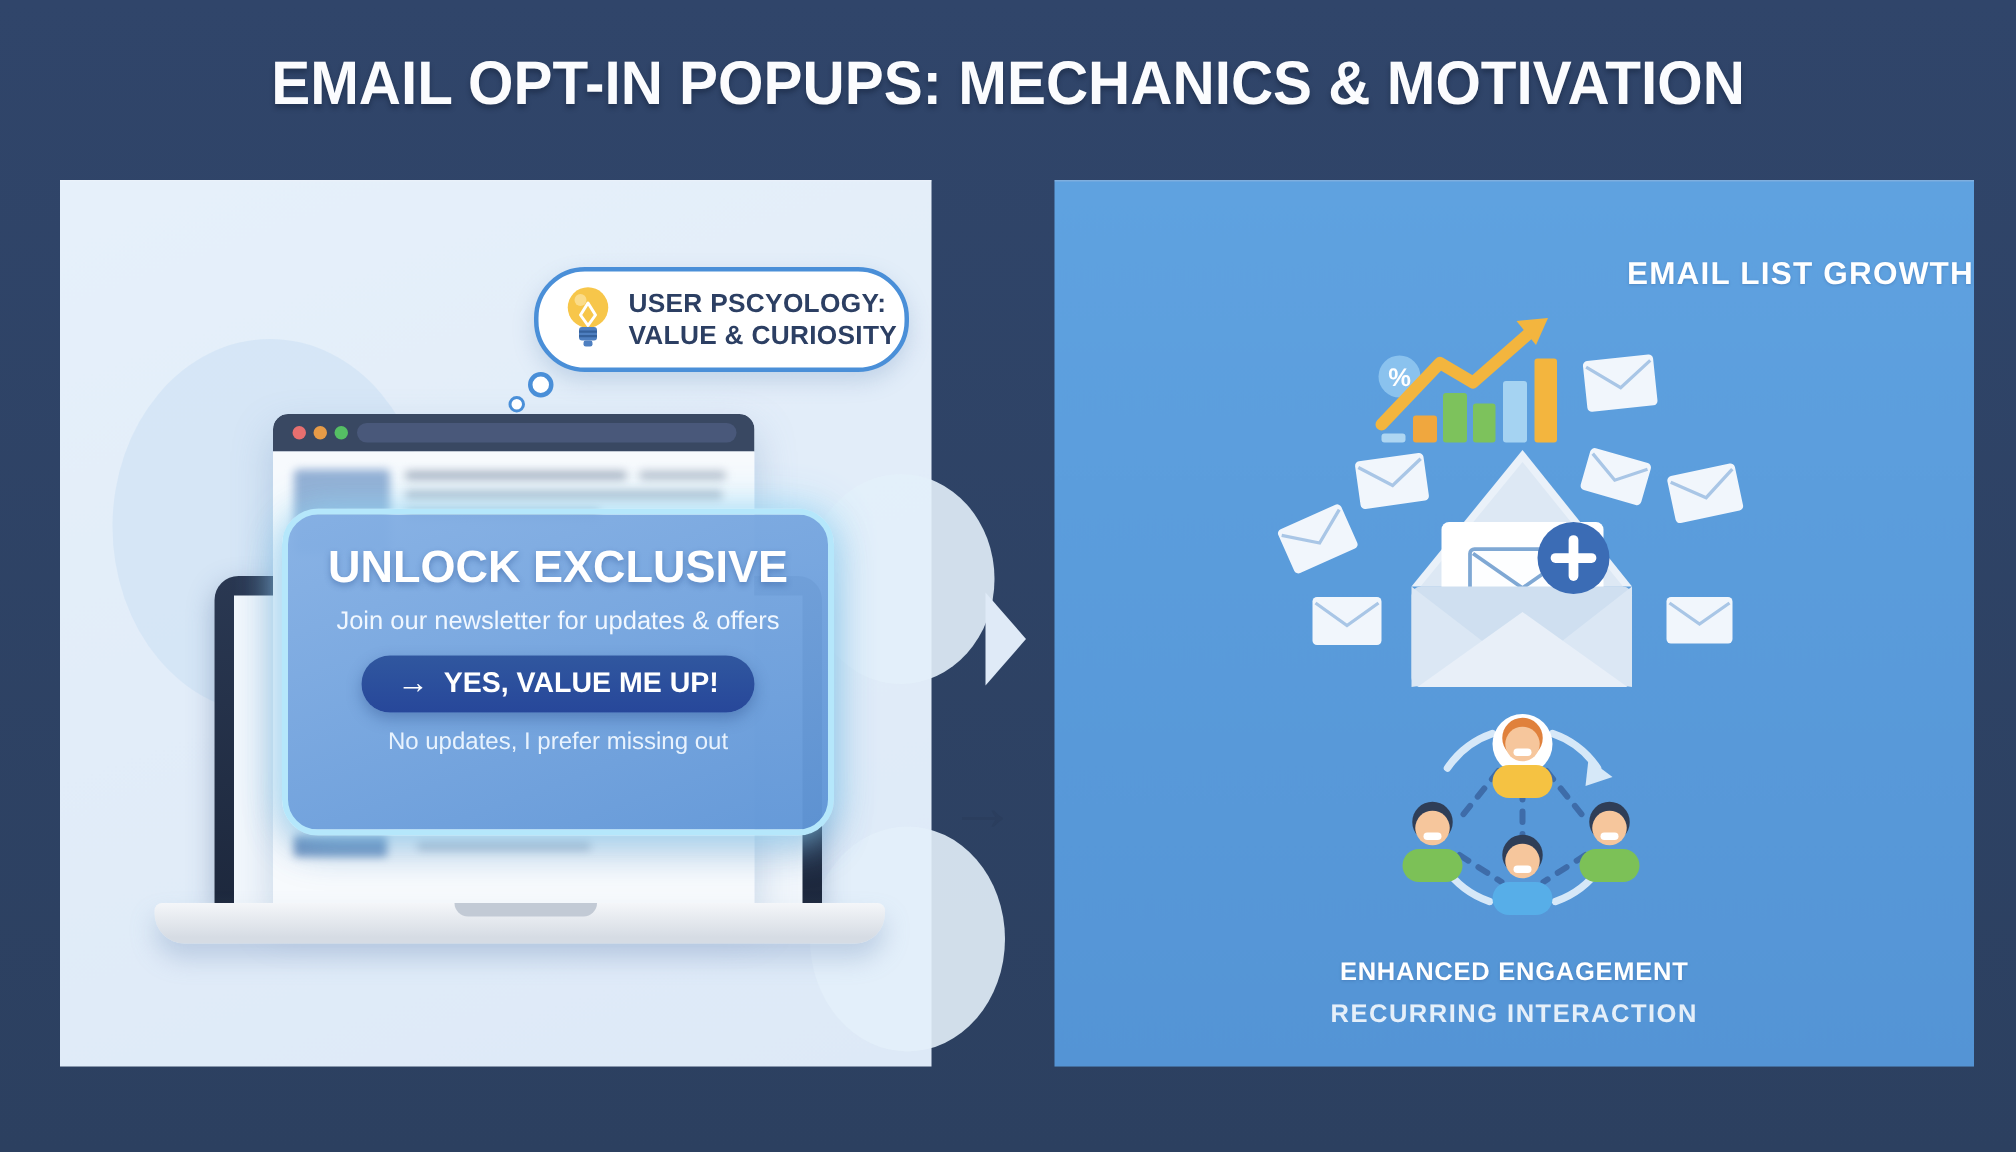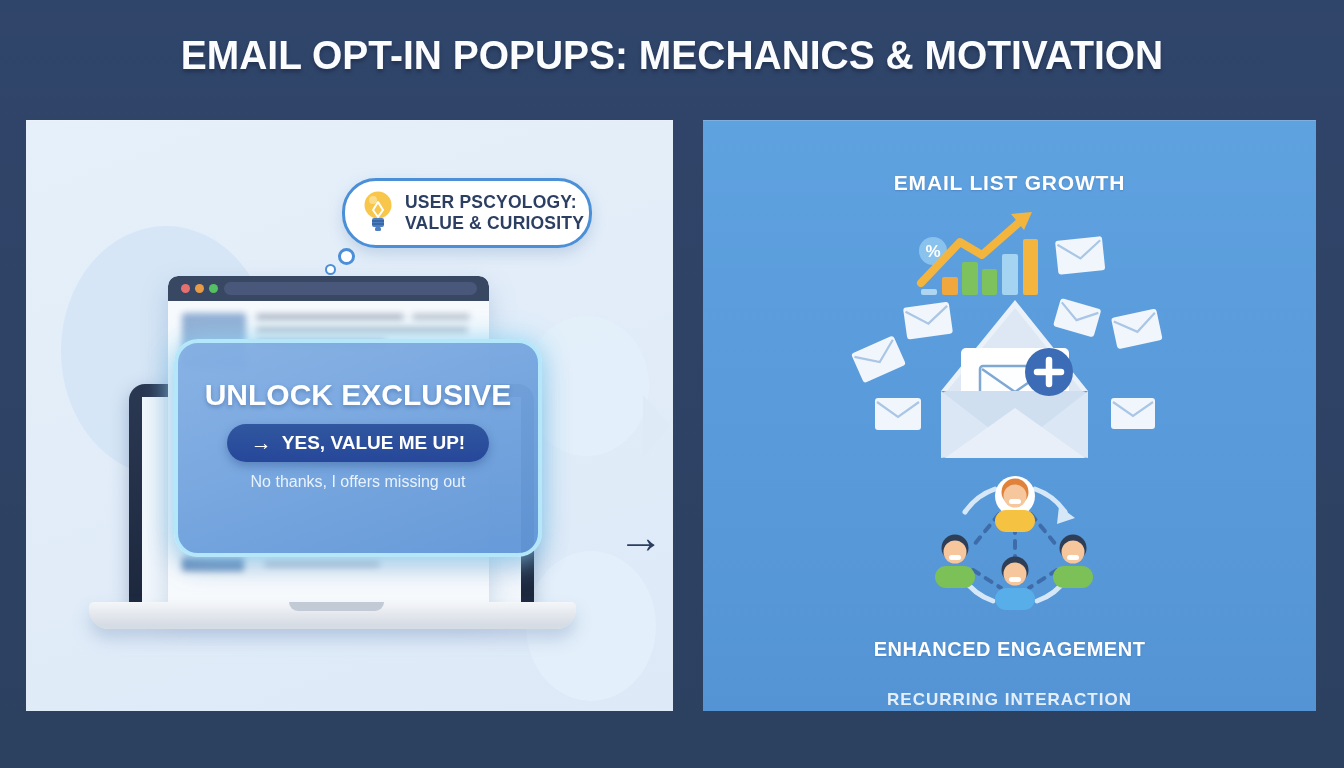--- a/index.html
+++ b/index.html
@@ -5,21 +5,21 @@
   html,body{margin:0;padding:0;background:#2d4164;}
   .stage{position:relative;width:1344px;height:768px;overflow:hidden;
          background:linear-gradient(180deg,#30456a 0%,#2c4060 100%);
          font-family:"Liberation Sans",sans-serif;}
   
   .main-title{position:absolute;left:0;right:0;top:32px;text-align:center;
     color:#fbfcfe;font-size:41px;font-weight:800;letter-spacing:0px;
     transform:scaleX(.95);transform-origin:center;
     text-shadow:0 3px 4px rgba(10,20,40,.35);white-space:nowrap;}
   
-  .panel-left{position:absolute;left:26px;top:120px;width:647px;height:590px;
+  .panel-left{position:absolute;left:40px;top:120px;width:581px;height:590px;
     background:linear-gradient(160deg,#e6f0fa 0%,#dde9f7 100%);
     border-top:1px solid rgba(255,255,255,.35);}
   .panel-right{position:absolute;left:703px;top:120px;width:613px;height:590px;
     background:linear-gradient(180deg,#5fa2e0 0%,#5494d5 100%);
     border-top:1px solid rgba(255,255,255,.25);}
   .panel-pointer{position:absolute;left:647px;top:275px;width:0;height:0;
     border-top:31px solid transparent;border-bottom:31px solid transparent;
     border-left:27px solid #dfeaf7;}
   
   .blob{position:absolute;border-radius:50%;background:rgba(255,255,255,.45);}
@@ -63,36 +63,36 @@
   .bubble-text{margin-left:10px;color:#2c3f63;font-size:17.5px;font-weight:800;line-height:1.2;letter-spacing:.2px;}
   .trail-1{position:absolute;left:312px;top:127px;width:17px;height:17px;border-radius:50%;
     background:#fff;border:3px solid #4a8fd8;box-sizing:border-box;}
   .trail-2{position:absolute;left:299px;top:143px;width:11px;height:11px;border-radius:50%;
     background:#fff;border:2.5px solid #4a8fd8;box-sizing:border-box;}
   
   .popup{position:absolute;left:148px;top:218px;width:368px;height:218px;box-sizing:border-box;
     background:linear-gradient(160deg,rgba(133,176,228,.96) 0%,rgba(96,150,215,.96) 100%);
     border:4px solid #b5e7fb;border-radius:24px;text-align:center;
     box-shadow:0 0 28px rgba(150,222,252,.85),0 10px 24px rgba(70,110,170,.35);}
-  .popup-headline{margin-top:36px;color:#fff;font-size:30px;font-weight:800;line-height:1.08;
+  .popup-headline{margin-top:20px;color:#fff;font-size:30px;font-weight:800;line-height:1.08;
     text-shadow:0 2px 4px rgba(35,75,140,.4);}
   .popup-sub{margin-top:9px;color:#f0f7ff;font-size:17px;}
   .cta-btn{display:inline-flex;align-items:center;margin-top:13px;height:38px;padding:0 24px;
     background:linear-gradient(180deg,#30579f 0%,#27479a 100%);border:none;border-radius:19px;
     color:#fff;font-family:"Liberation Sans",sans-serif;font-size:19px;font-weight:800;cursor:pointer;
     box-shadow:0 4px 10px rgba(30,60,120,.35);}
   .cta-arrow{margin-right:10px;font-size:21px;font-weight:700;}
   .popup-dismiss{margin-top:11px;color:rgba(238,247,255,.95);font-size:16px;cursor:pointer;}
   
   .flow-arrow{position:absolute;left:592px;top:393px;color:#2b3e5e;font-size:46px;font-weight:700;line-height:1;}
   
   .rp-caption{position:absolute;left:0;right:0;text-align:center;color:#ffffff;font-weight:800;}
-  .rp-top{top:50px;font-size:21px;letter-spacing:.8px;text-shadow:0 1px 2px rgba(40,80,140,.3);}
-  .rp-bottom1{top:517px;font-size:20px;letter-spacing:.5px;text-shadow:0 1px 2px rgba(40,80,140,.3);}
-  .rp-bottom2{top:545px;font-size:17px;color:rgba(255,255,255,.85);letter-spacing:1px;margin-top:24px;}
+  .rp-top{top:50px;font-size:21px;letter-spacing:.8px;text-shadow:0 1px 2px rgba(40,80,140,.3);text-align:right;}
+  .rp-bottom1{top:517px;font-size:17px;letter-spacing:.5px;text-shadow:0 1px 2px rgba(40,80,140,.3);}
+  .rp-bottom2{top:545px;font-size:17px;color:rgba(255,255,255,.85);letter-spacing:1px;}
   .chart-svg{position:absolute;left:190px;top:90px;}
   .envelopes-svg{position:absolute;left:140px;top:175px;}
   .people-svg{position:absolute;left:198px;top:345px;}
 </style>
 </head>
 <body>
 
 <div class="stage">
 
   <div class="main-title">EMAIL OPT-IN POPUPS: MECHANICS &amp; MOTIVATION</div>
@@ -142,25 +142,26 @@
         <div>VALUE &amp; CURIOSITY</div>
       </div>
     </div>
     <div class="trail-1"></div>
     <div class="trail-2"></div>
 
     <div class="popup">
       <div class="popup-headline">
         <div>UNLOCK EXCLUSIVE</div>
       </div>
+      <div class="popup-sub">Join our newsletter for updates &amp; offers</div>
       <button class="cta-btn">
         <span class="cta-arrow">→</span>
         <span>YES, VALUE ME UP!</span>
       </button>
-      <div class="popup-dismiss">No thanks, I offers missing out</div>
+      <div class="popup-dismiss">No updates, I prefer missing out</div>
     </div>
 
     <div class="flow-arrow">→</div>
 
     <div class="panel-pointer" style="left:617px;top:274px;position:absolute;"></div>
   </div>
 
   <div class="panel-right">
     <div class="rp-caption rp-top">EMAIL LIST GROWTH</div>
 

